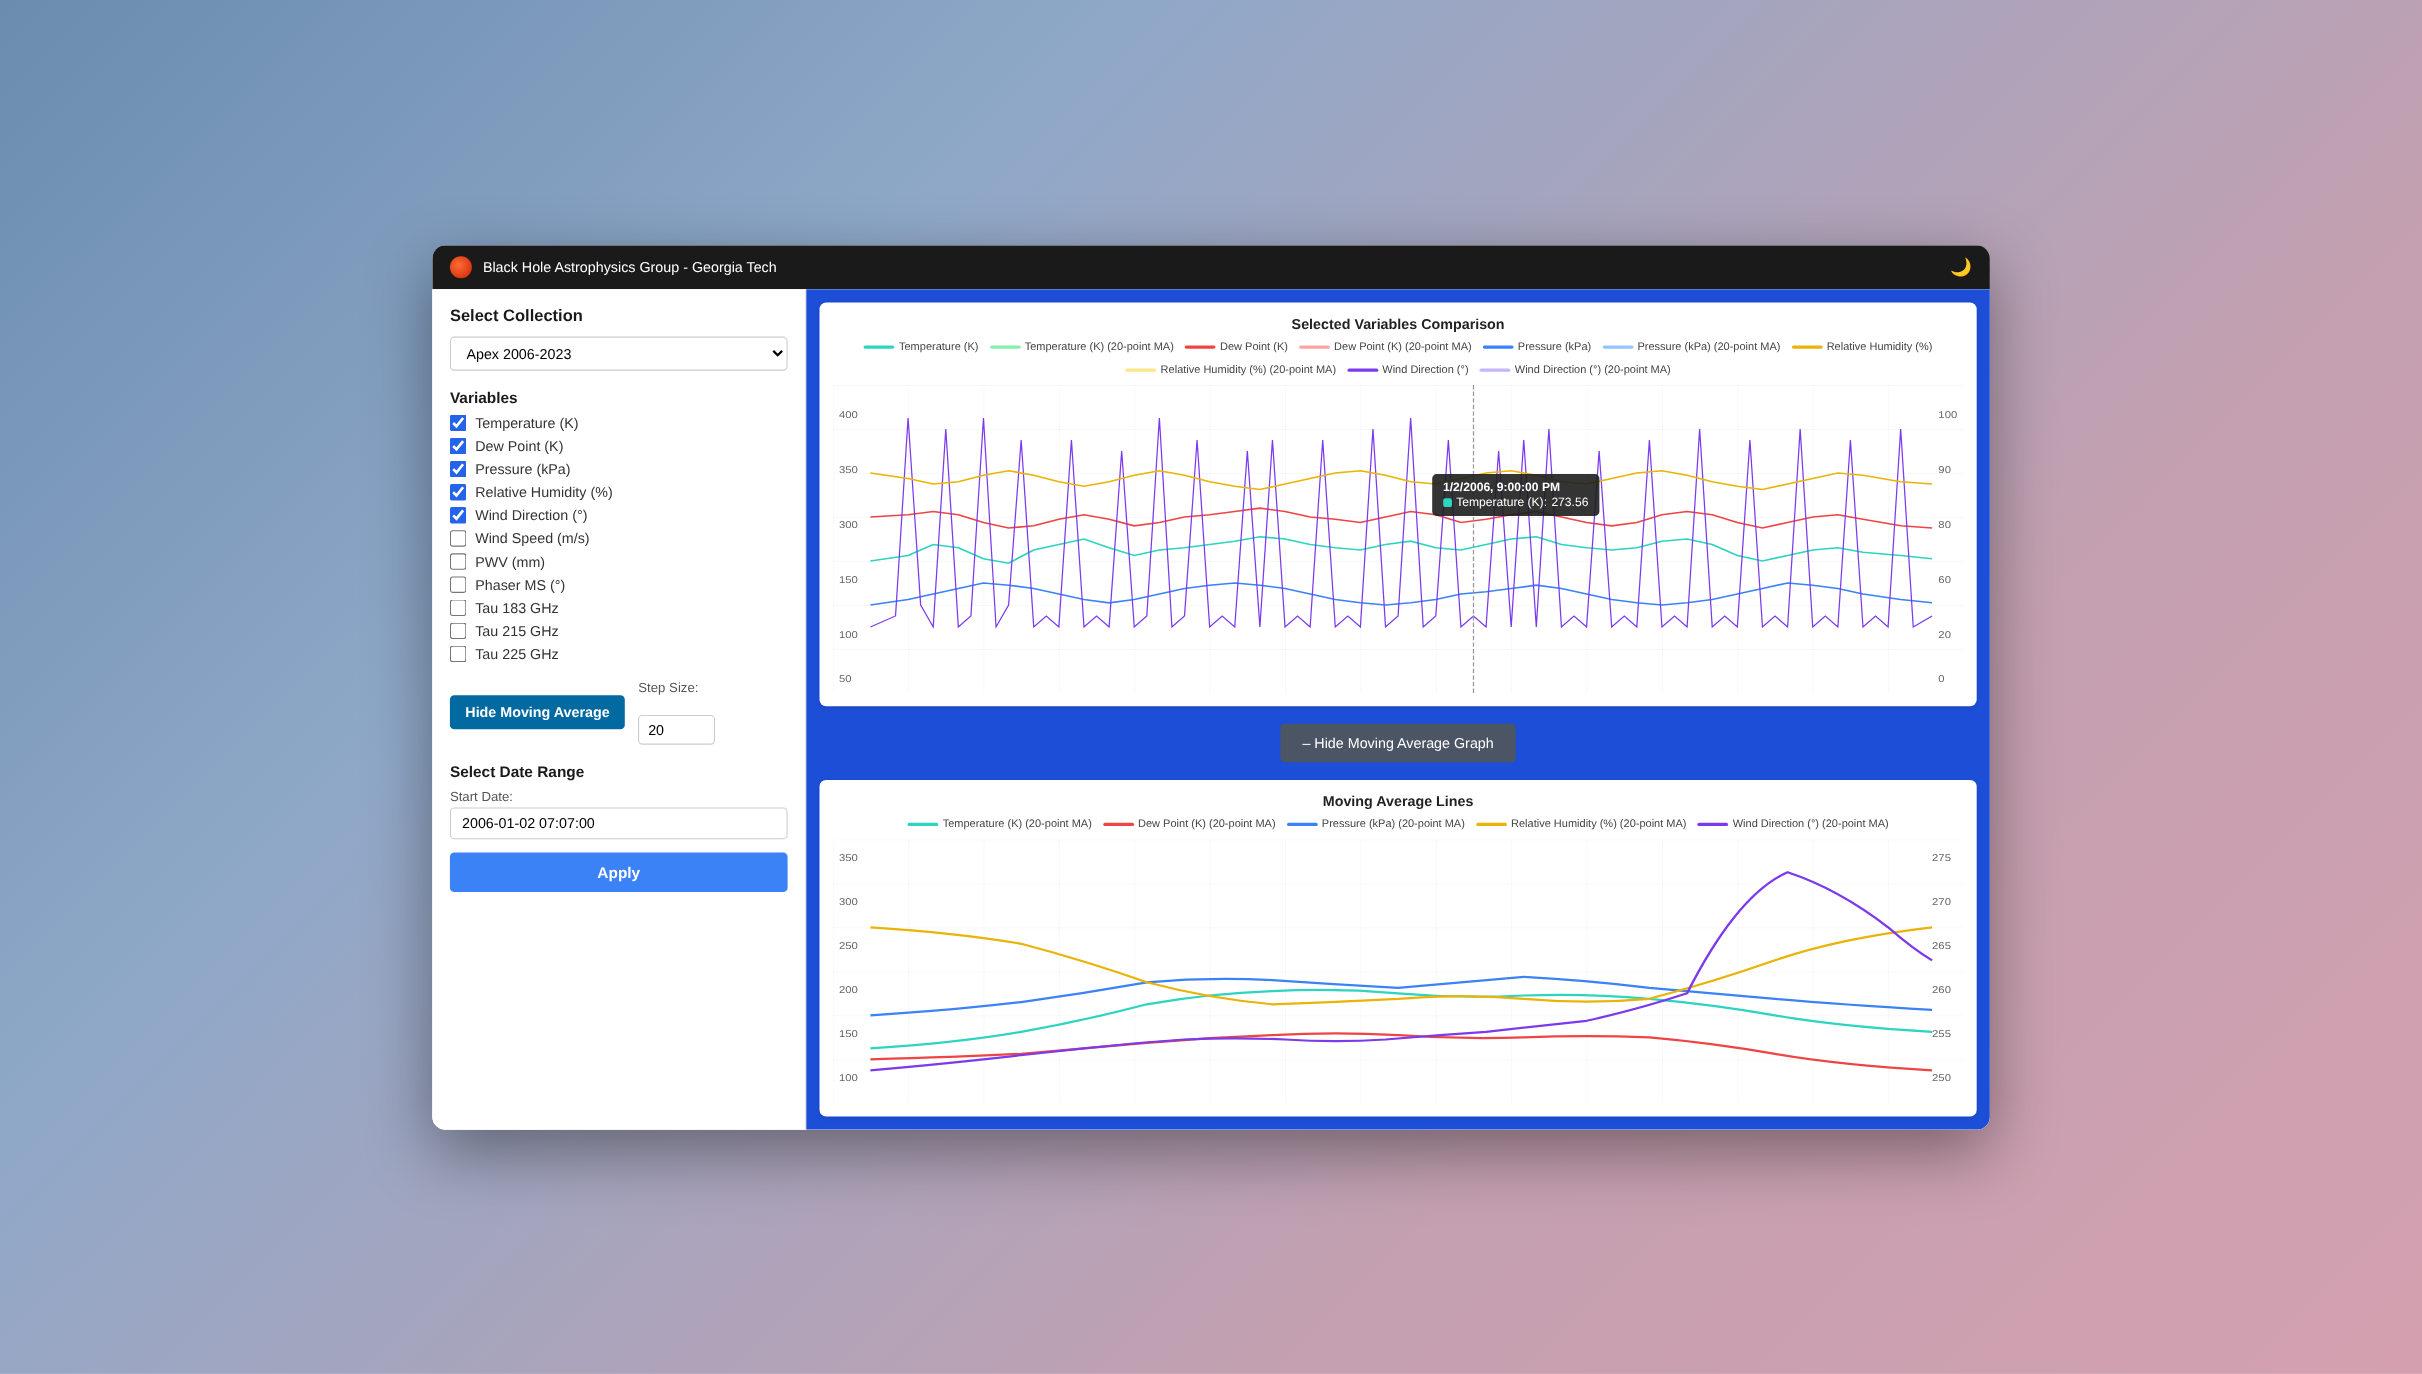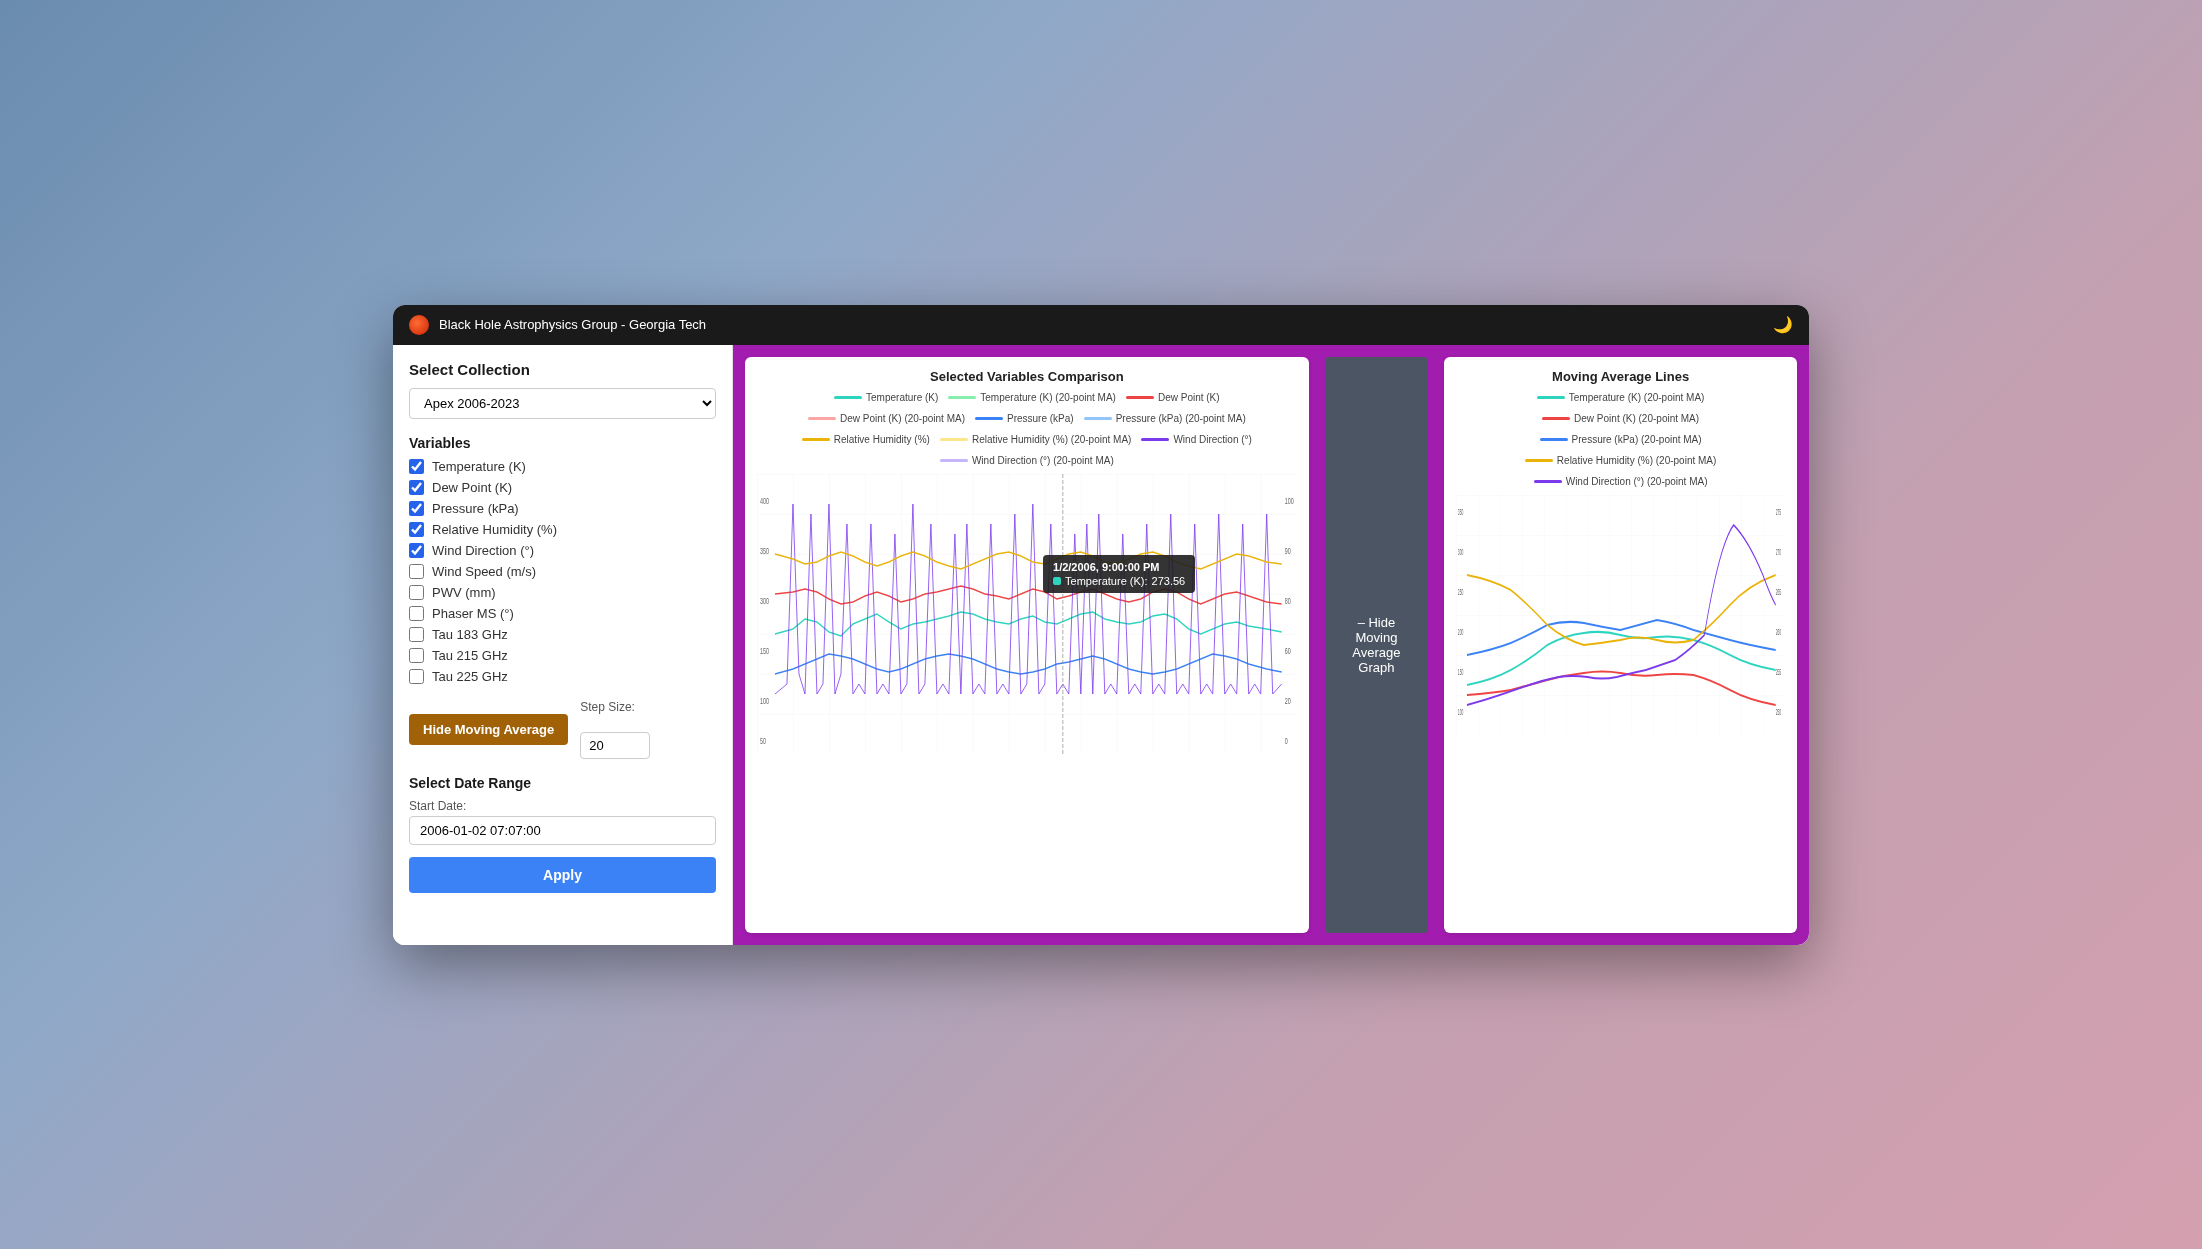--- a/index.html
+++ b/index.html
@@ -96,21 +96,21 @@
       height: 15px;
       accent-color: #2563eb;
     }
     .controls-row {
       display: flex;
       align-items: center;
       gap: 12px;
       margin-bottom: 16px;
     }
     .hide-ma-btn {
-      background: #a16207;
+      background: #0369a1;
       color: white;
       border: none;
       border-radius: 4px;
       padding: 8px 14px;
       font-size: 13px;
       font-weight: 600;
       cursor: pointer;
     }
     .step-size-group {
       display: flex;
@@ -160,24 +160,24 @@
       border-radius: 4px;
       padding: 10px;
       font-size: 14px;
       font-weight: 600;
       cursor: pointer;
     }
     
     .chart-area {
       flex: 1;
       padding: 12px;
-      background: #a21caf;
+      background: #1d4ed8;
       overflow-y: auto;
       display: flex;
-      flex-direction: row;
+      flex-direction: column;
       gap: 16px;
     }
     .chart-container {
       background: white;
       border-radius: 6px;
       padding: 12px;
       box-shadow: 0 1px 4px rgba(0,0,0,0.1);
       position: relative;
     }
     .chart-title {

